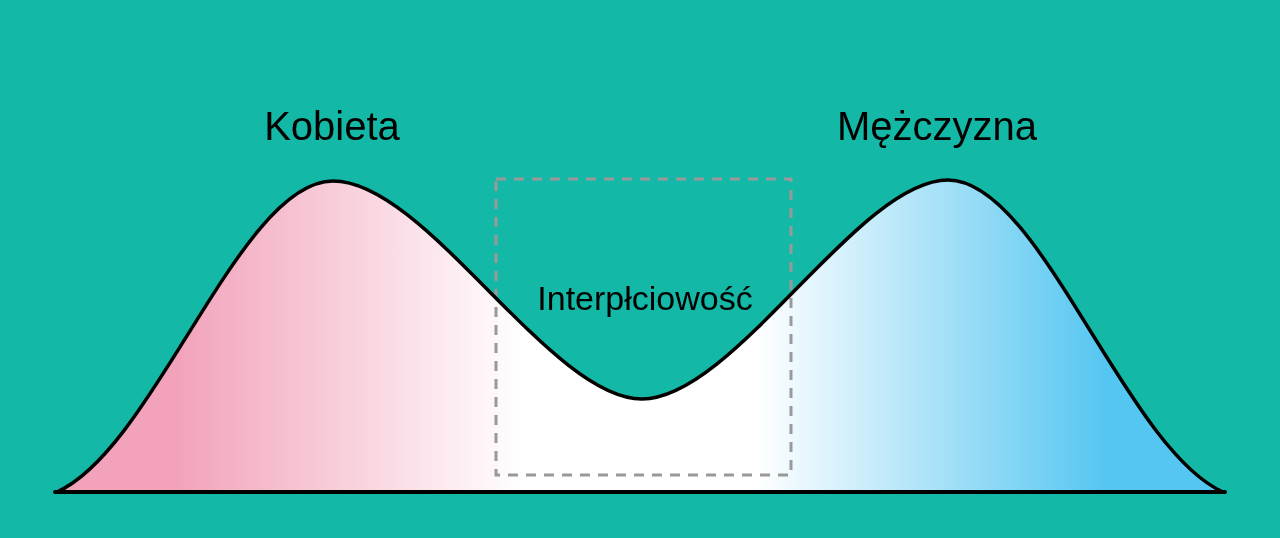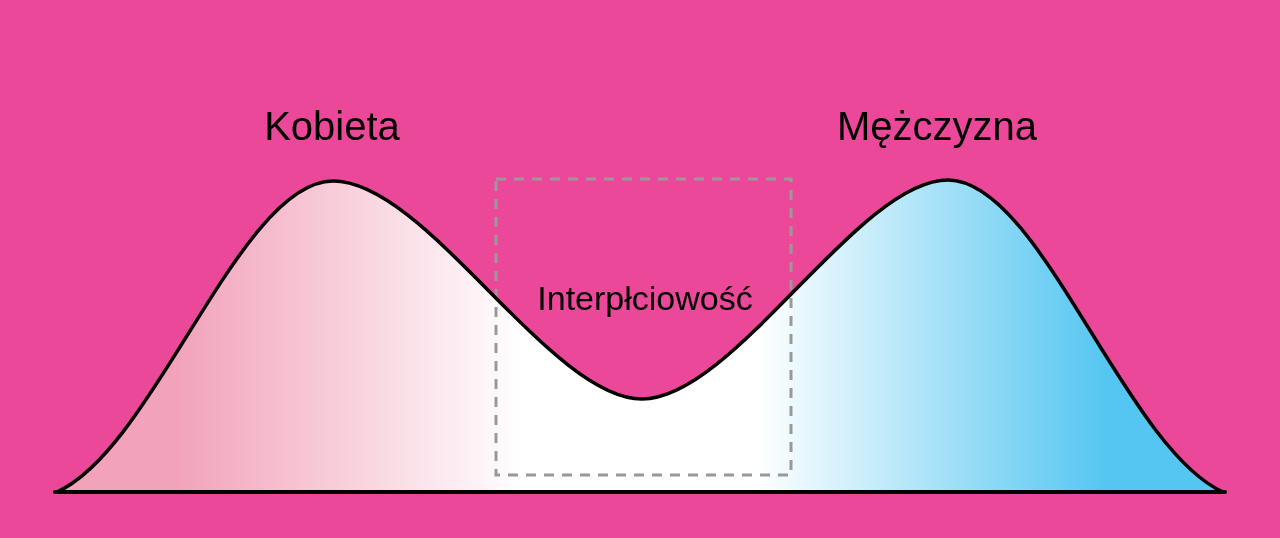--- a/index.html
+++ b/index.html
@@ -8,21 +8,21 @@
     background: #ffffff;
     width: 1280px;
     height: 538px;
     overflow: hidden;
     font-family: "Liberation Sans", sans-serif;
   }
   .canvas {
     position: relative;
     width: 1280px;
     height: 538px;
-    background: #ec4899;
+    background: #14b8a6;
   }
   svg {
     display: block;
   }
   text {
     font-family: "Liberation Sans", sans-serif;
     fill: #000000;
   }
   .peak-label {
     font-size: 40px;

